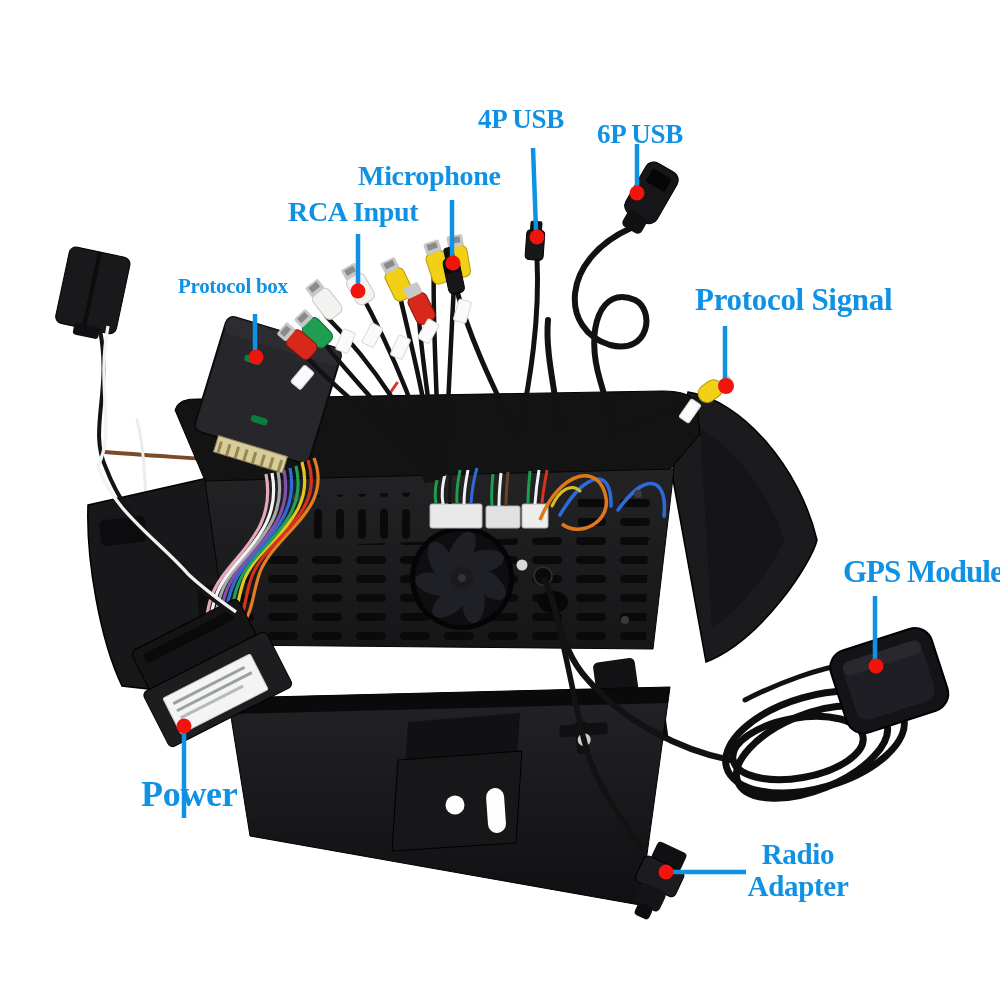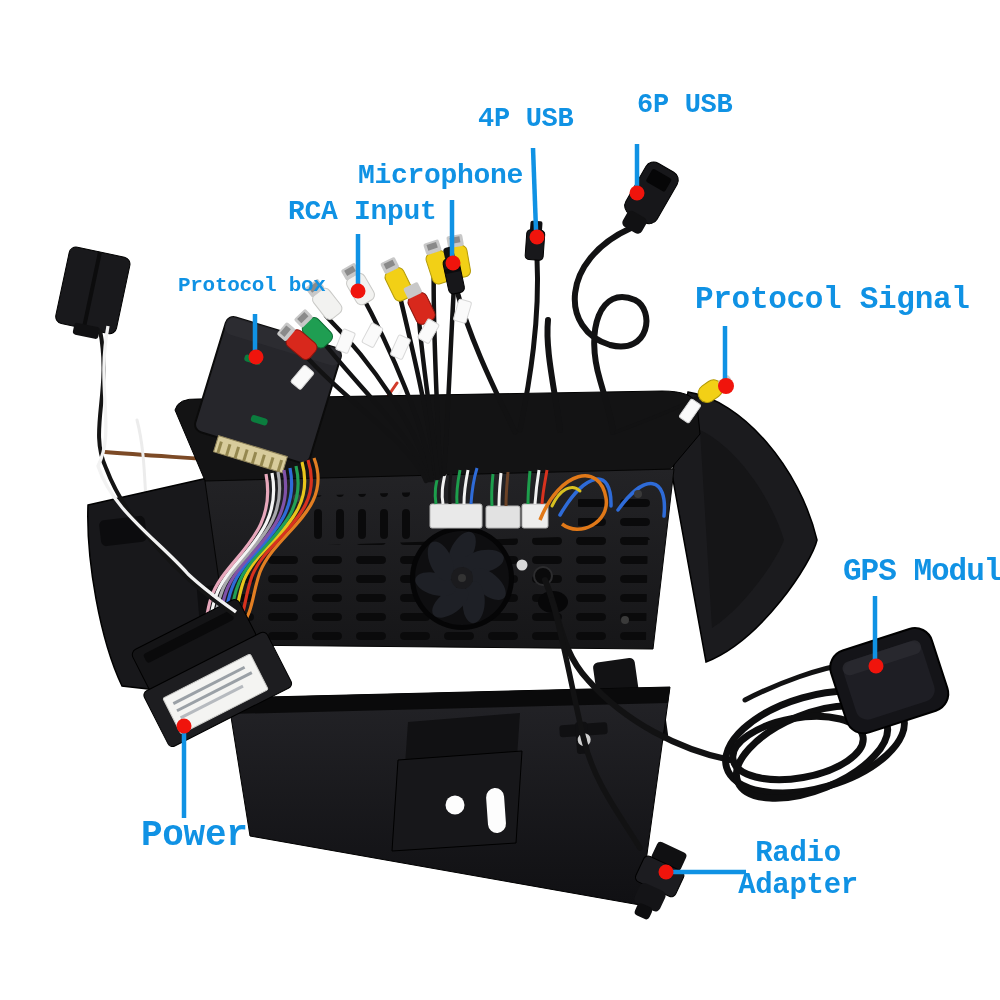--- a/index.html
+++ b/index.html
@@ -4,35 +4,35 @@
 <style>
   :root{
     --accent:#1092e4;
     --marker:#f0140c;
     --bg:#ffffff;
   }
   html,body{margin:0;padding:0;background:#fff;}
   .stage{
     position:relative;width:1000px;height:1000px;
     background:var(--bg);overflow:hidden;
-    font-family:Liberation Mono, monospace;
+    font-family:Liberation Serif, serif;
   }
   .scene{position:absolute;left:0;top:0;width:1000px;height:1000px;}
   .lbl{
     position:absolute;color:var(--accent);font-weight:700;
     white-space:nowrap;letter-spacing:-0.3px;
   }
   #lbl-usb4{left:478px;top:104px;font-size:27px;}
-  #lbl-usb6{left:597px;top:90px;font-size:27px;margin-left:40px;}
+  #lbl-usb6{left:597px;top:119px;font-size:27px;}
   #lbl-mic{left:358px;top:160px;font-size:28px;}
   #lbl-rca{left:288px;top:196px;font-size:28px;text-align:right;}
   #lbl-protocol{left:178px;top:274px;font-size:21px;}
   #lbl-reverse{left:695px;top:282px;font-size:31px;}
   #lbl-gps{left:843px;top:554px;font-size:31px;font-weight:600;letter-spacing:-1px;}
-  #lbl-power{left:141px;top:815px;font-size:36px;text-align:right;}
+  #lbl-power{left:141px;top:773px;font-size:36px;text-align:right;}
   #lbl-radio{left:732px;top:838px;font-size:29px;width:132px;text-align:center;
              line-height:1.12;white-space:normal;}
   .leader{stroke:var(--accent);stroke-width:4.5;stroke-linecap:butt;}
   .dot{fill:var(--marker);}
   .cable{fill:none;stroke:#121213;stroke-linecap:round;}
   .wire{fill:none;stroke-linecap:round;}
 </style>
 </head>
 <body>
 

